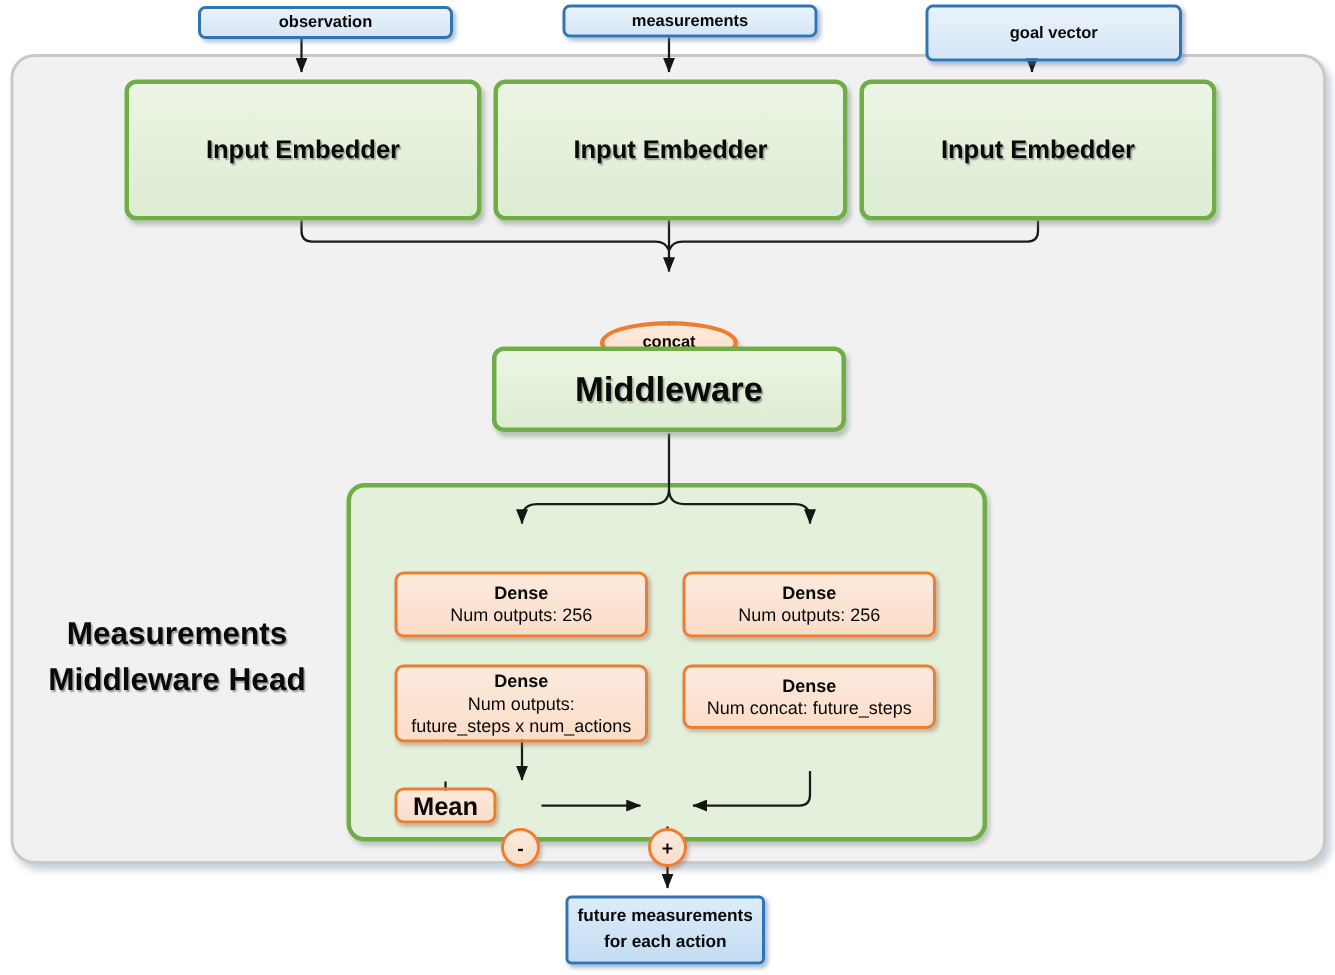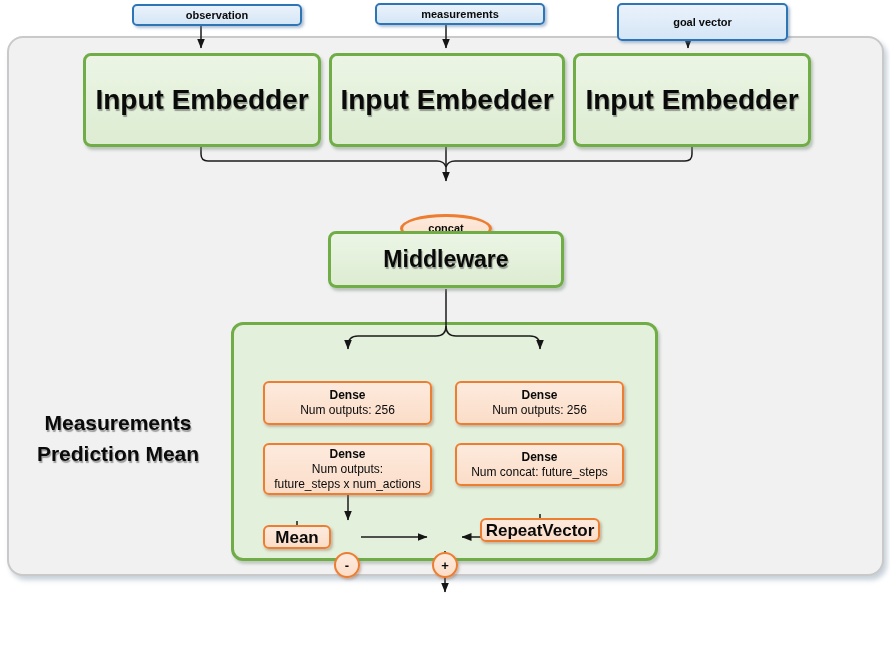--- a/index.html
+++ b/index.html
@@ -38,21 +38,21 @@
     box-shadow:2px 2px 3px rgba(100,130,170,.55);
     font-weight:bold;font-size:11.5px;line-height:17px;
     flex-direction:column;
   }
   .green{
     background:linear-gradient(180deg,#ecf5e5 0%,#ddecd2 100%);
     border:3px solid #70ad47;border-radius:8px;
     box-shadow:2px 3px 3px rgba(120,140,120,.45);
     font-weight:bold;
   }
-  .green.embedder{font-size:28px;text-shadow:1px 1.5px 1px rgba(0,0,0,.35);}
+  .green.embedder{font-size:17px;text-shadow:1px 1.5px 1px rgba(0,0,0,.35);}
   .green.middleware{font-size:23px;text-shadow:1px 1.5px 1px rgba(0,0,0,.35);}
   .orange{
     background:linear-gradient(180deg,#fdeadd 0%,#fbddc8 100%);
     border:2.5px solid #ed7d31;border-radius:6px;
     box-shadow:1.5px 2px 2.5px rgba(150,120,100,.45);
     flex-direction:column;font-size:12px;line-height:15px;padding:2px 4px;margin-top:28px;
   }
   .orange .title{font-weight:bold;font-size:12px;}
   .orange.small-label{font-weight:bold;font-size:17px;}
   .ellipse{
@@ -139,21 +139,21 @@
   <div class="node orange ellipse" style="left:400px;top:186px;width:92px;height:29px;border-width:3px;">
     <span>concat</span>
   </div>
 
   <div class="node green middleware" style="left:328px;top:231px;width:236px;height:57px;align-items:center;">
     <span>Middleware</span>
   </div>
 
   <div class="head-label">
     <div>Measurements</div>
-    <div>Prediction Mean</div>
+    <div>Middleware Head</div>
   </div>
 
   <div class="node orange" style="left:263px;top:353px;width:169px;height:44px;">
     <span class="title">Dense</span>
     <span>Num outputs: 256</span>
   </div>
   <div class="node orange" style="left:455px;top:353px;width:169px;height:44px;">
     <span class="title">Dense</span>
     <span>Num outputs: 256</span>
   </div>
@@ -164,25 +164,26 @@
     <span>future_steps x num_actions</span>
   </div>
   <div class="node orange" style="left:455px;top:415px;width:169px;height:43px;">
     <span class="title">Dense</span>
     <span>Num concat: future_steps</span>
   </div>
 
   <div class="node orange small-label" style="left:263px;top:497px;width:68px;height:24px;">
     <span>Mean</span>
   </div>
-  <div class="node orange small-label" style="left:480px;top:490px;width:120px;height:24px;">
-    <span>RepeatVector</span>
-  </div>
 
   <div class="node orange op-circle" style="left:334px;top:524px;width:26px;height:26px;">
     <span>-</span>
   </div>
   <div class="node orange op-circle" style="left:432px;top:524px;width:26px;height:26px;">
     <span>+</span>
   </div>
 
+  <div class="node blue-out" style="left:377px;top:597px;width:133px;height:46px;">
+    <span>future measurements</span>
+    <span>for each action</span>
+  </div>
 
 </div>
 
 </body></html>

